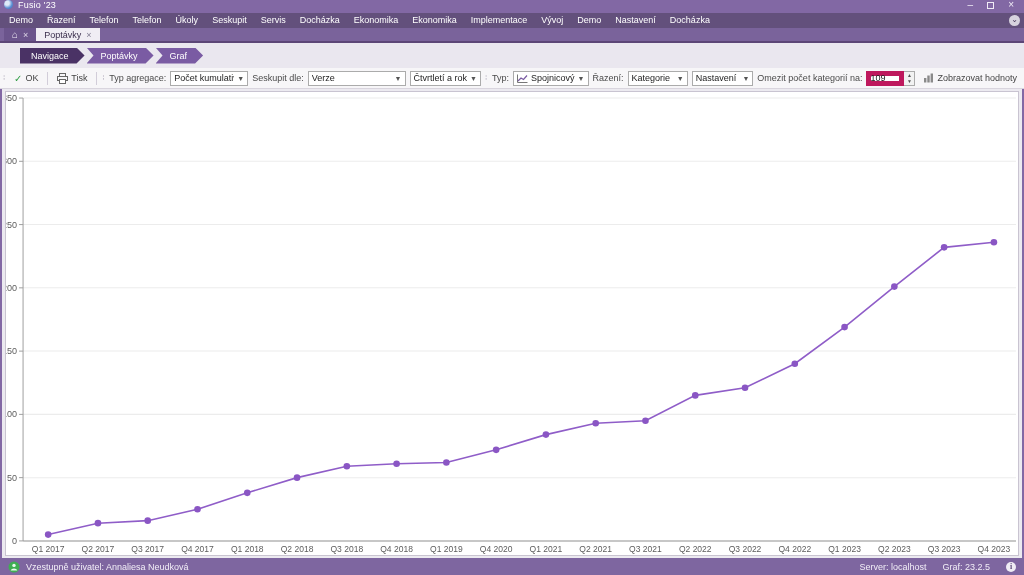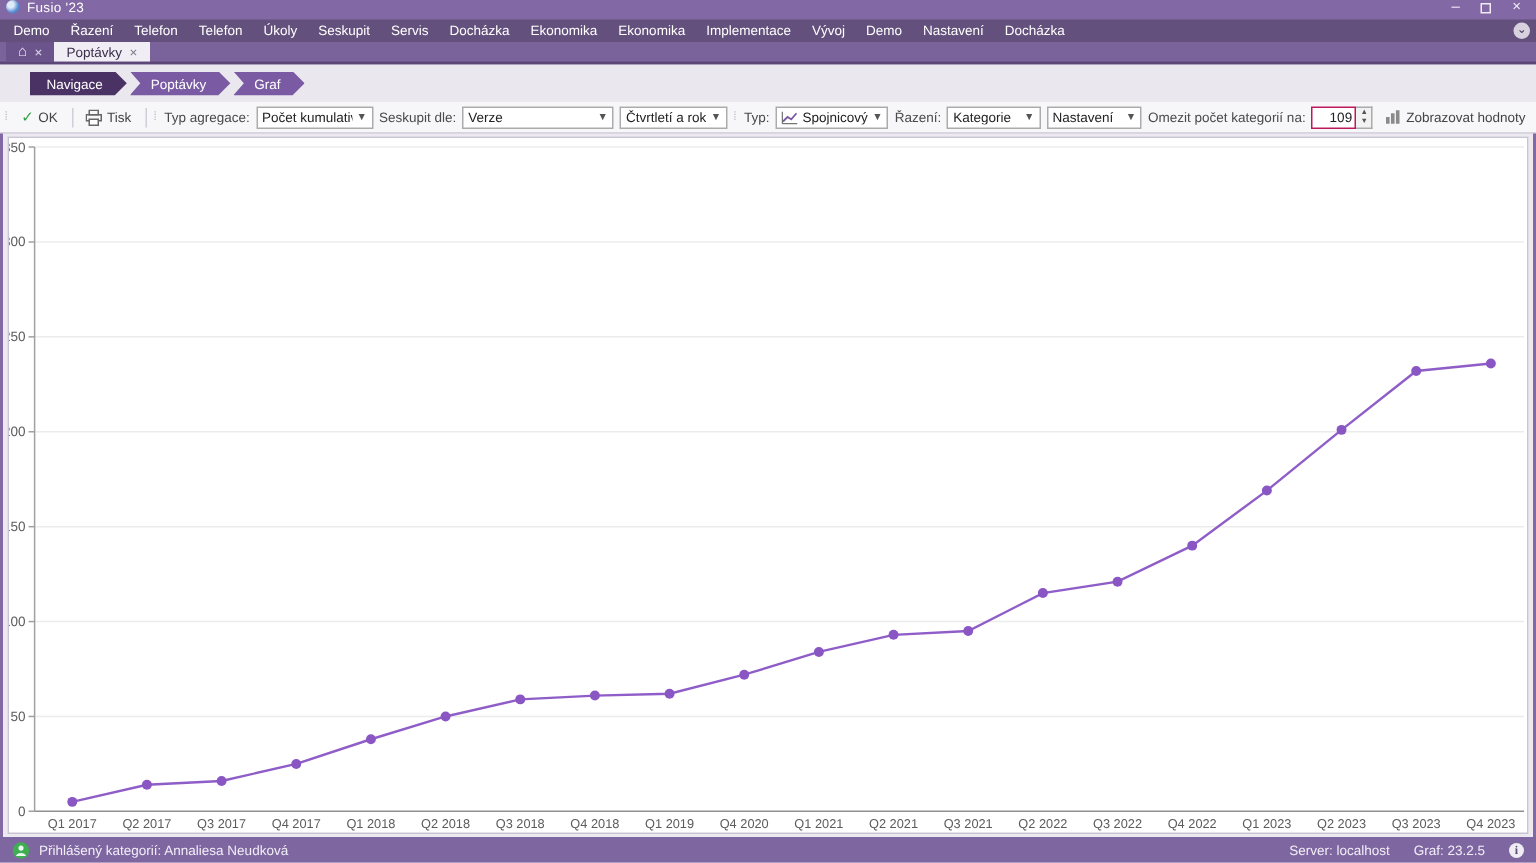--- a/index.html
+++ b/index.html
@@ -78,22 +78,22 @@
   .tool-btn { display:flex; align-items:center; gap:3px; padding:0 4px; height:17px; }
   .check-glyph { color:#2f9e44; font-weight:bold; font-size:10px; }
   .tool-label { color:#4a4a4a; }
   .combo {
     background:#fff; border:1px solid #ababab; height:15px;
     display:flex; align-items:center; padding:0 3px; gap:3px; color:#222;
   }
   .combo .combo-text { overflow:hidden; text-overflow:clip; white-space:nowrap; flex:1 1 auto; }
   .combo .arrow { color:#555; font-size:7px; flex:0 0 auto; }
   .num-input {
-    background:#fff; border:1px solid #be185d; height:15px; width:30px;
-    display:flex; align-items:center; justify-content:flex-end; padding:0 2px; color:#222;
+    background:#fff; border:5px solid #be185d; height:15px; width:30px;
+    display:flex; align-items:center; justify-content:flex-end; padding:0 14px; color:#222;
   }
   .spinner { display:flex; flex-direction:column; justify-content:center; height:15px; border:1px solid #ababab; border-left:none; background:#f2f2f2; width:11px; }
   .spinner span { font-size:5px; line-height:6px; text-align:center; color:#555; }
   svg.mini-icon { display:block; }
 
   
   .chart-region {
     flex:1 1 auto; background:#eceaf0; padding:2px 3px 2px 3px;
     display:flex; min-height:0;
     border-left:2px solid #8268a4; border-right:2px solid #8268a4;
@@ -307,19 +307,19 @@
       </svg>
   </div>
 </div>
 
 <div class="statusbar">
   <svg class="mini-icon" width="12" height="12" viewBox="0 0 12 12">
       <circle cx="6" cy="6" r="5.5" fill="#3fae52"></circle>
       <circle cx="6" cy="4.4" r="1.7" fill="#eafaee"></circle>
       <path d="M2.6 9.6 A3.6 3 0 0 1 9.4 9.6 Z" fill="#eafaee"></path>
     </svg>
-  <span>Přihlášený kategorií: Annaliesa Neudková</span>
+  <span>Vzestupně uživatel: Annaliesa Neudková</span>
   <span class="status-right">
     <span>Server: localhost</span>
     <span>Graf: 23.2.5</span>
     <span class="info-icon">i</span>
   </span>
 </div>
 
 </body></html>

